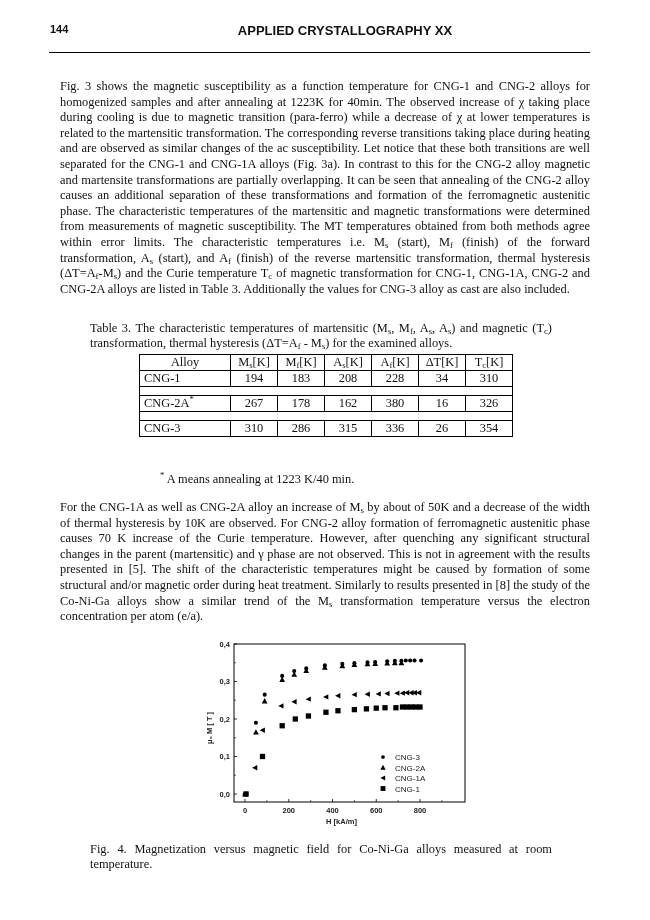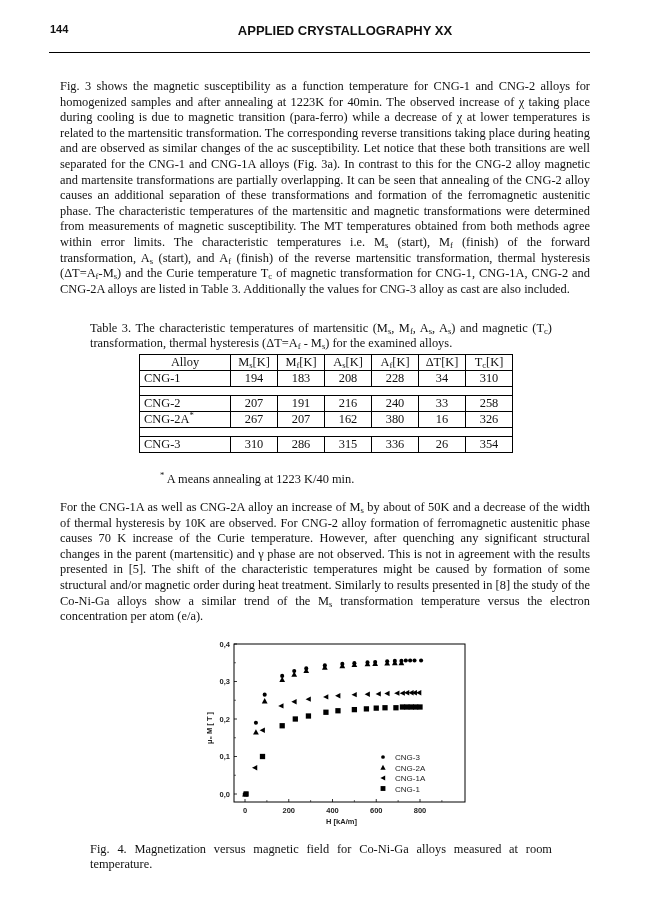--- a/index.html
+++ b/index.html
@@ -51,32 +51,23 @@
         <td class="num">183</td>
         <td class="num">208</td>
         <td class="num">228</td>
         <td class="num">34</td>
         <td class="num">310</td>
       </tr>
       <tr class="spacer">
         <td colspan="7"></td>
       </tr>
       <tr>
-        <td class="alloy">CNG-2</td>
-        <td class="num">207</td>
-        <td class="num">191</td>
-        <td class="num">216</td>
-        <td class="num">240</td>
-        <td class="num">33</td>
-        <td class="num">258</td>
-      </tr>
-      <tr>
         <td class="alloy">CNG-2A<sup>*</sup></td>
         <td class="num">267</td>
-        <td class="num">207</td>
+        <td class="num">178</td>
         <td class="num">162</td>
         <td class="num">380</td>
         <td class="num">16</td>
         <td class="num">326</td>
       </tr>
       <tr class="spacer">
         <td colspan="7"></td>
       </tr>
       <tr>
         <td class="alloy">CNG-3</td>

